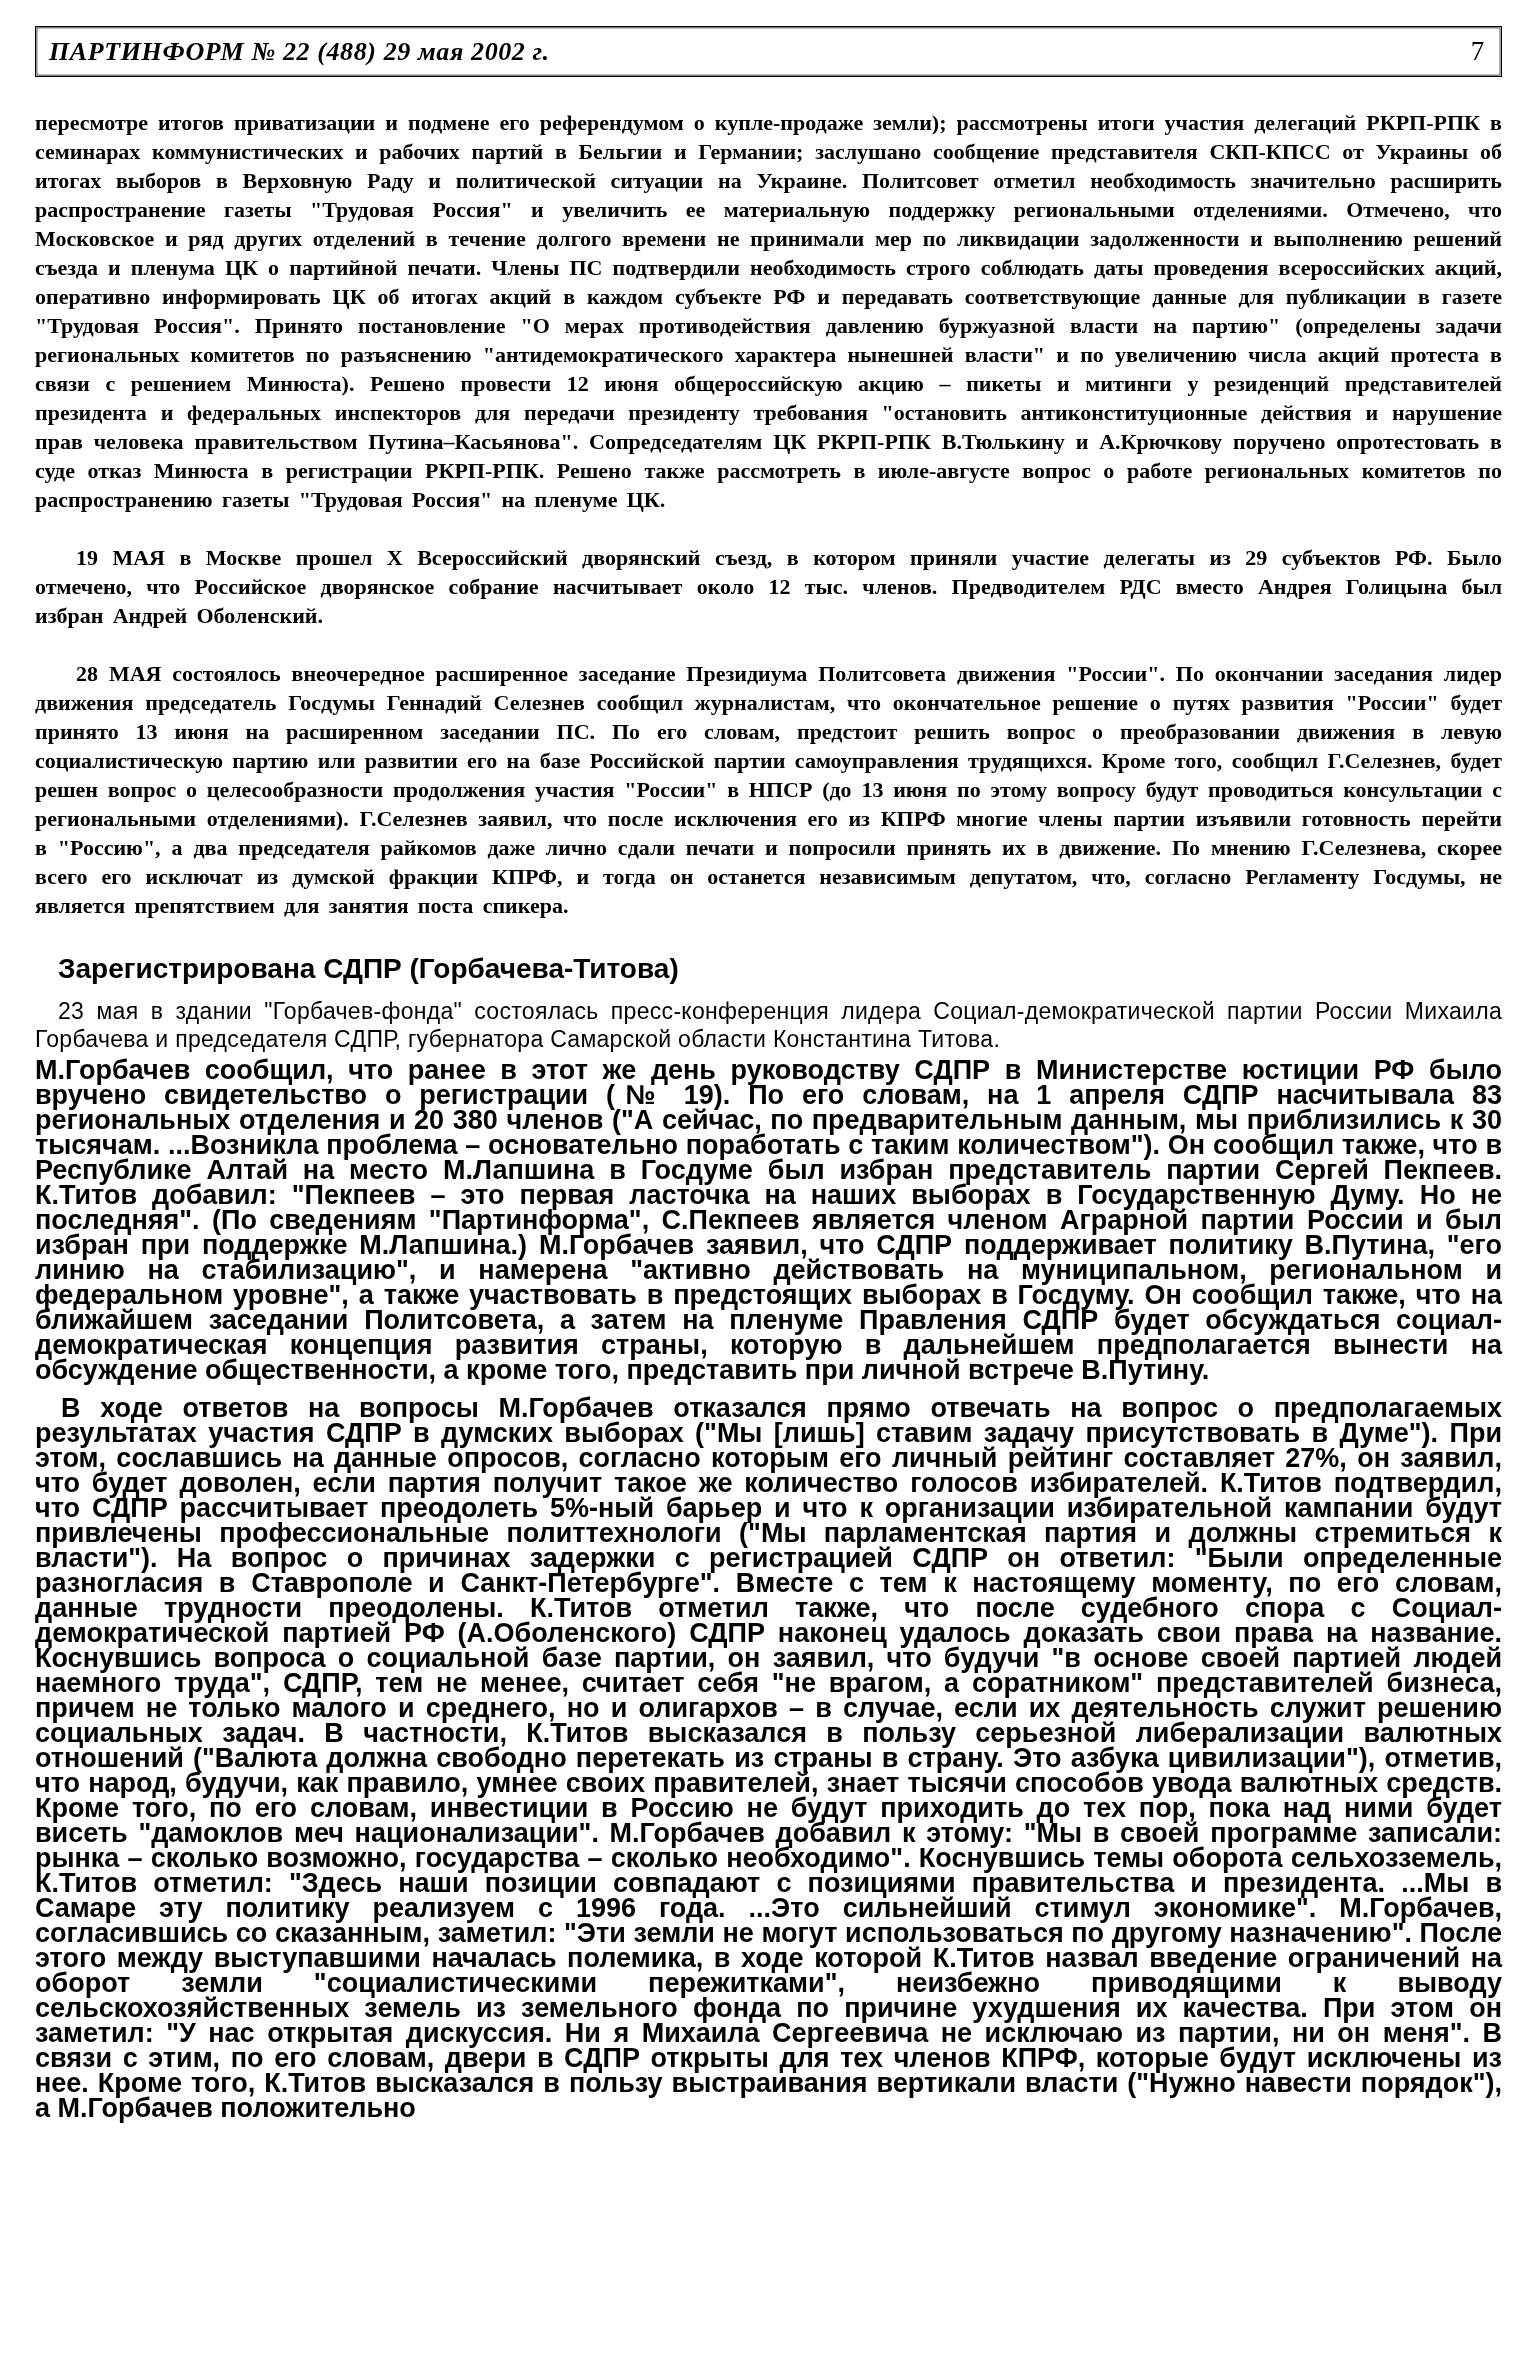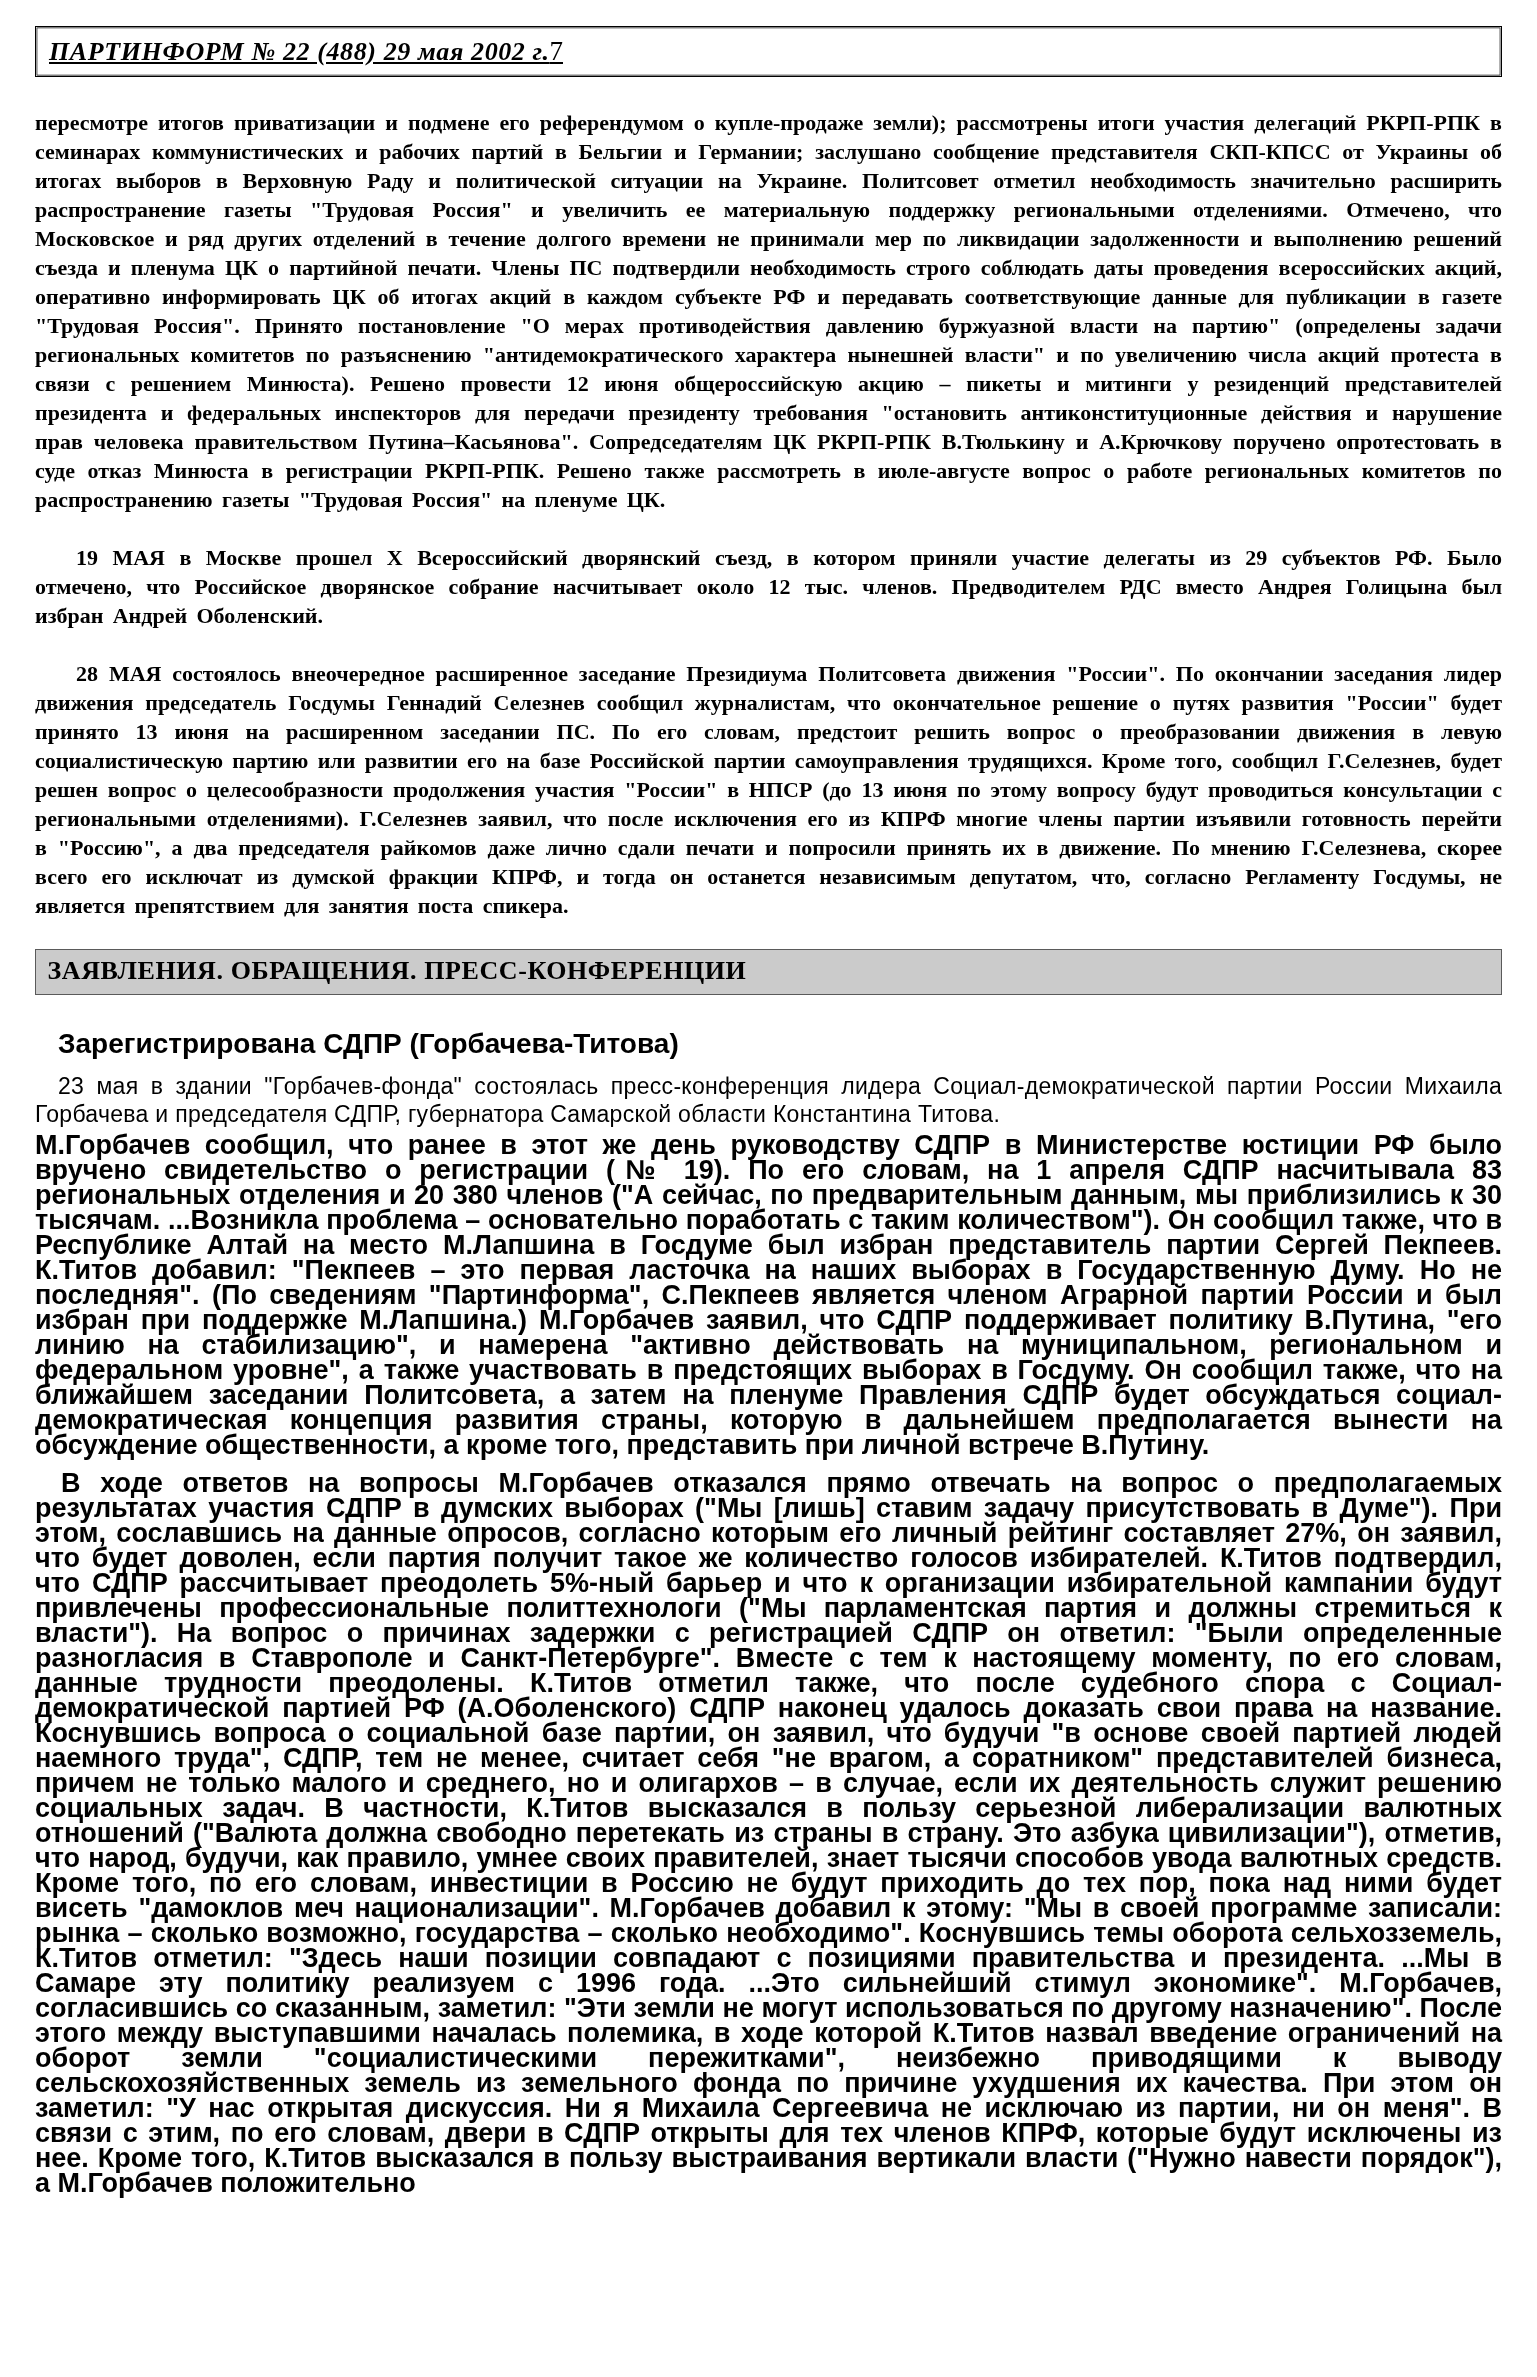--- a/index.html
+++ b/index.html
@@ -17,24 +17,24 @@
     padding: 26px 35px 0 35px;
     overflow: hidden;
     color: #000;
     font-family: "Liberation Serif", "DejaVu Serif", serif;
   }
   
   .masthead {
     border: 1.9px solid #000;
     box-shadow: 0 0 0 0.6px #fff inset, 0 0 0 1.3px #000 inset;
     display: flex;
+    justify-content: space-between;
     align-items: center;
     padding: 9px 16.7px 9px 13px;
     box-sizing: border-box;
-    text-decoration: underline;
   }
   .mast-title {
     font-size: 26px;
     font-weight: bold;
     font-style: italic;
     letter-spacing: 0.6px;
   }
   .mast-page {
     font-size: 27px;
     font-weight: normal;
@@ -109,23 +109,20 @@
     <span class="mast-title">ПАРТИНФОРМ № 22 (488) 29 мая 2002 г.</span>
     <span class="mast-page">7</span>
   </header>
 
   <section class="top-section">
     <p class="no-indent">пересмотре итогов приватизации и подмене его референдумом о купле-продаже земли); рассмотрены итоги участия делегаций РКРП-РПК в семинарах коммунистических и рабочих партий в Бельгии и Германии; заслушано сообщение представителя СКП-КПСС от Украины об итогах выборов в Верховную Раду и политической ситуации на Украине. Политсовет отметил необходимость значительно расширить распространение газеты "Трудовая Россия" и увеличить ее материальную поддержку региональными отделениями. Отмечено, что Московское и ряд других отделений в течение долгого времени не принимали мер по ликвидации задолженности и выполнению решений съезда и пленума ЦК о партийной печати. Члены ПС подтвердили необходимость строго соблюдать даты проведения всероссийских акций, оперативно информировать ЦК об итогах акций в каждом субъекте РФ и передавать соответствующие данные для публикации в газете "Трудовая Россия". Принято постановление "О мерах противодействия давлению буржуазной власти на партию" (определены задачи региональных комитетов по разъяснению "антидемократического характера нынешней власти" и по увеличению числа акций протеста в связи с решением Минюста). Решено провести 12 июня общероссийскую акцию – пикеты и митинги у резиденций представителей президента и федеральных инспекторов для передачи президенту требования "остановить антиконституционные действия и нарушение прав человека правительством Путина–Касьянова". Сопредседателям ЦК РКРП-РПК В.Тюлькину и А.Крючкову поручено опротестовать в суде отказ Минюста в регистрации РКРП-РПК. Решено также рассмотреть в июле-августе вопрос о работе региональных комитетов по распространению газеты "Трудовая Россия" на пленуме ЦК.</p>
     <p>19 МАЯ в Москве прошел X Всероссийский дворянский съезд, в котором приняли участие делегаты из 29 субъектов РФ. Было отмечено, что Российское дворянское собрание насчитывает около 12 тыс. членов. Предводителем РДС вместо Андрея Голицына был избран Андрей Оболенский.</p>
     <p>28 МАЯ состоялось внеочередное расширенное заседание Президиума Политсовета движения "России". По окончании заседания лидер движения председатель Госдумы Геннадий Селезнев сообщил журналистам, что окончательное решение о путях развития "России" будет принято 13 июня на расширенном заседании ПС. По его словам, предстоит решить вопрос о преобразовании движения в левую социалистическую партию или развитии его на базе Российской партии самоуправления трудящихся. Кроме того, сообщил Г.Селезнев, будет решен вопрос о целесообразности продолжения участия "России" в НПСР (до 13 июня по этому вопросу будут проводиться консультации с региональными отделениями). Г.Селезнев заявил, что после исключения его из КПРФ многие члены партии изъявили готовность перейти в "Россию", а два председателя райкомов даже лично сдали печати и попросили принять их в движение. По мнению Г.Селезнева, скорее всего его исключат из думской фракции КПРФ, и тогда он останется независимым депутатом, что, согласно Регламенту Госдумы, не является препятствием для занятия поста спикера.</p>
   </section>
 
-  <div class="section-bar">
-    <span>ЗАЯВЛЕНИЯ. ОБРАЩЕНИЯ. ПРЕСС-КОНФЕРЕНЦИИ</span>
-  </div>
 
   <article class="article">
     <h2 class="article-title">Зарегистрирована СДПР (Горбачева-Титова)</h2>
     <p class="sans-lead">23 мая в здании "Горбачев-фонда" состоялась пресс-конференция лидера Социал-демократической партии России Михаила Горбачева и председателя СДПР, губернатора Самарской области Константина Титова.</p>
     <p class="sans-bold para-1">М.Горбачев сообщил, что ранее в этот же день руководству СДПР в Министерстве юстиции РФ было вручено свидетельство о регистрации (№ 19). По его словам, на 1 апреля СДПР насчитывала 83 региональных отделения и 20 380 членов ("А сейчас, по предварительным данным, мы приблизились к 30 тысячам. ...Возникла проблема – основательно поработать с таким количеством"). Он сообщил также, что в Республике Алтай на место М.Лапшина в Госдуме был избран представитель партии Сергей Пекпеев. К.Титов добавил: "Пекпеев – это первая ласточка на наших выборах в Государственную Думу. Но не последняя". (По сведениям "Партинформа", С.Пекпеев является членом Аграрной партии России и был избран при поддержке М.Лапшина.) М.Горбачев заявил, что СДПР поддерживает политику В.Путина, "его линию на стабилизацию", и намерена "активно действовать на муниципальном, региональном и федеральном уровне", а также участвовать в предстоящих выборах в Госдуму. Он сообщил также, что на ближайшем заседании Политсовета, а затем на пленуме Правления СДПР будет обсуждаться социал-демократическая концепция развития страны, которую в дальнейшем предполагается вынести на обсуждение общественности, а кроме того, представить при личной встрече В.Путину.</p>
     <p class="sans-bold para-2">В ходе ответов на вопросы М.Горбачев отказался прямо отвечать на вопрос о предполагаемых результатах участия СДПР в думских выборах ("Мы [лишь] ставим задачу присутствовать в Думе"). При этом, сославшись на данные опросов, согласно которым его личный рейтинг составляет 27%, он заявил, что будет доволен, если партия получит такое же количество голосов избирателей. К.Титов подтвердил, что СДПР рассчитывает преодолеть 5%-ный барьер и что к организации избирательной кампании будут привлечены профессиональные политтехнологи ("Мы парламентская партия и должны стремиться к власти"). На вопрос о причинах задержки с регистрацией СДПР он ответил: "Были определенные разногласия в Ставрополе и Санкт-Петербурге". Вместе с тем к настоящему моменту, по его словам, данные трудности преодолены. К.Титов отметил также, что после судебного спора с Социал-демократической партией РФ (А.Оболенского) СДПР наконец удалось доказать свои права на название. Коснувшись вопроса о социальной базе партии, он заявил, что будучи "в основе своей партией людей наемного труда", СДПР, тем не менее, считает себя "не врагом, а соратником" представителей бизнеса, причем не только малого и среднего, но и олигархов – в случае, если их деятельность служит решению социальных задач. В частности, К.Титов высказался в пользу серьезной либерализации валютных отношений ("Валюта должна свободно перетекать из страны в страну. Это азбука цивилизации"), отметив, что народ, будучи, как правило, умнее своих правителей, знает тысячи способов увода валютных средств. Кроме того, по его словам, инвестиции в Россию не будут приходить до тех пор, пока над ними будет висеть "дамоклов меч национализации". М.Горбачев добавил к этому: "Мы в своей программе записали: рынка – сколько возможно, государства – сколько необходимо". Коснувшись темы оборота сельхозземель, К.Титов отметил: "Здесь наши позиции совпадают с позициями правительства и президента. ...Мы в Самаре эту политику реализуем с 1996 года. ...Это сильнейший стимул экономике". М.Горбачев, согласившись со сказанным, заметил: "Эти земли не могут использоваться по другому назначению". После этого между выступавшими началась полемика, в ходе которой К.Титов назвал введение ограничений на оборот земли "социалистическими пережитками", неизбежно приводящими к выводу сельскохозяйственных земель из земельного фонда по причине ухудшения их качества. При этом он заметил: "У нас открытая дискуссия. Ни я Михаила Сергеевича не исключаю из партии, ни он меня". В связи с этим, по его словам, двери в СДПР открыты для тех членов КПРФ, которые будут исключены из нее. Кроме того, К.Титов высказался в пользу выстраивания вертикали власти ("Нужно навести порядок"), а М.Горбачев положительно</p>
   </article>
 
 </div>
 

